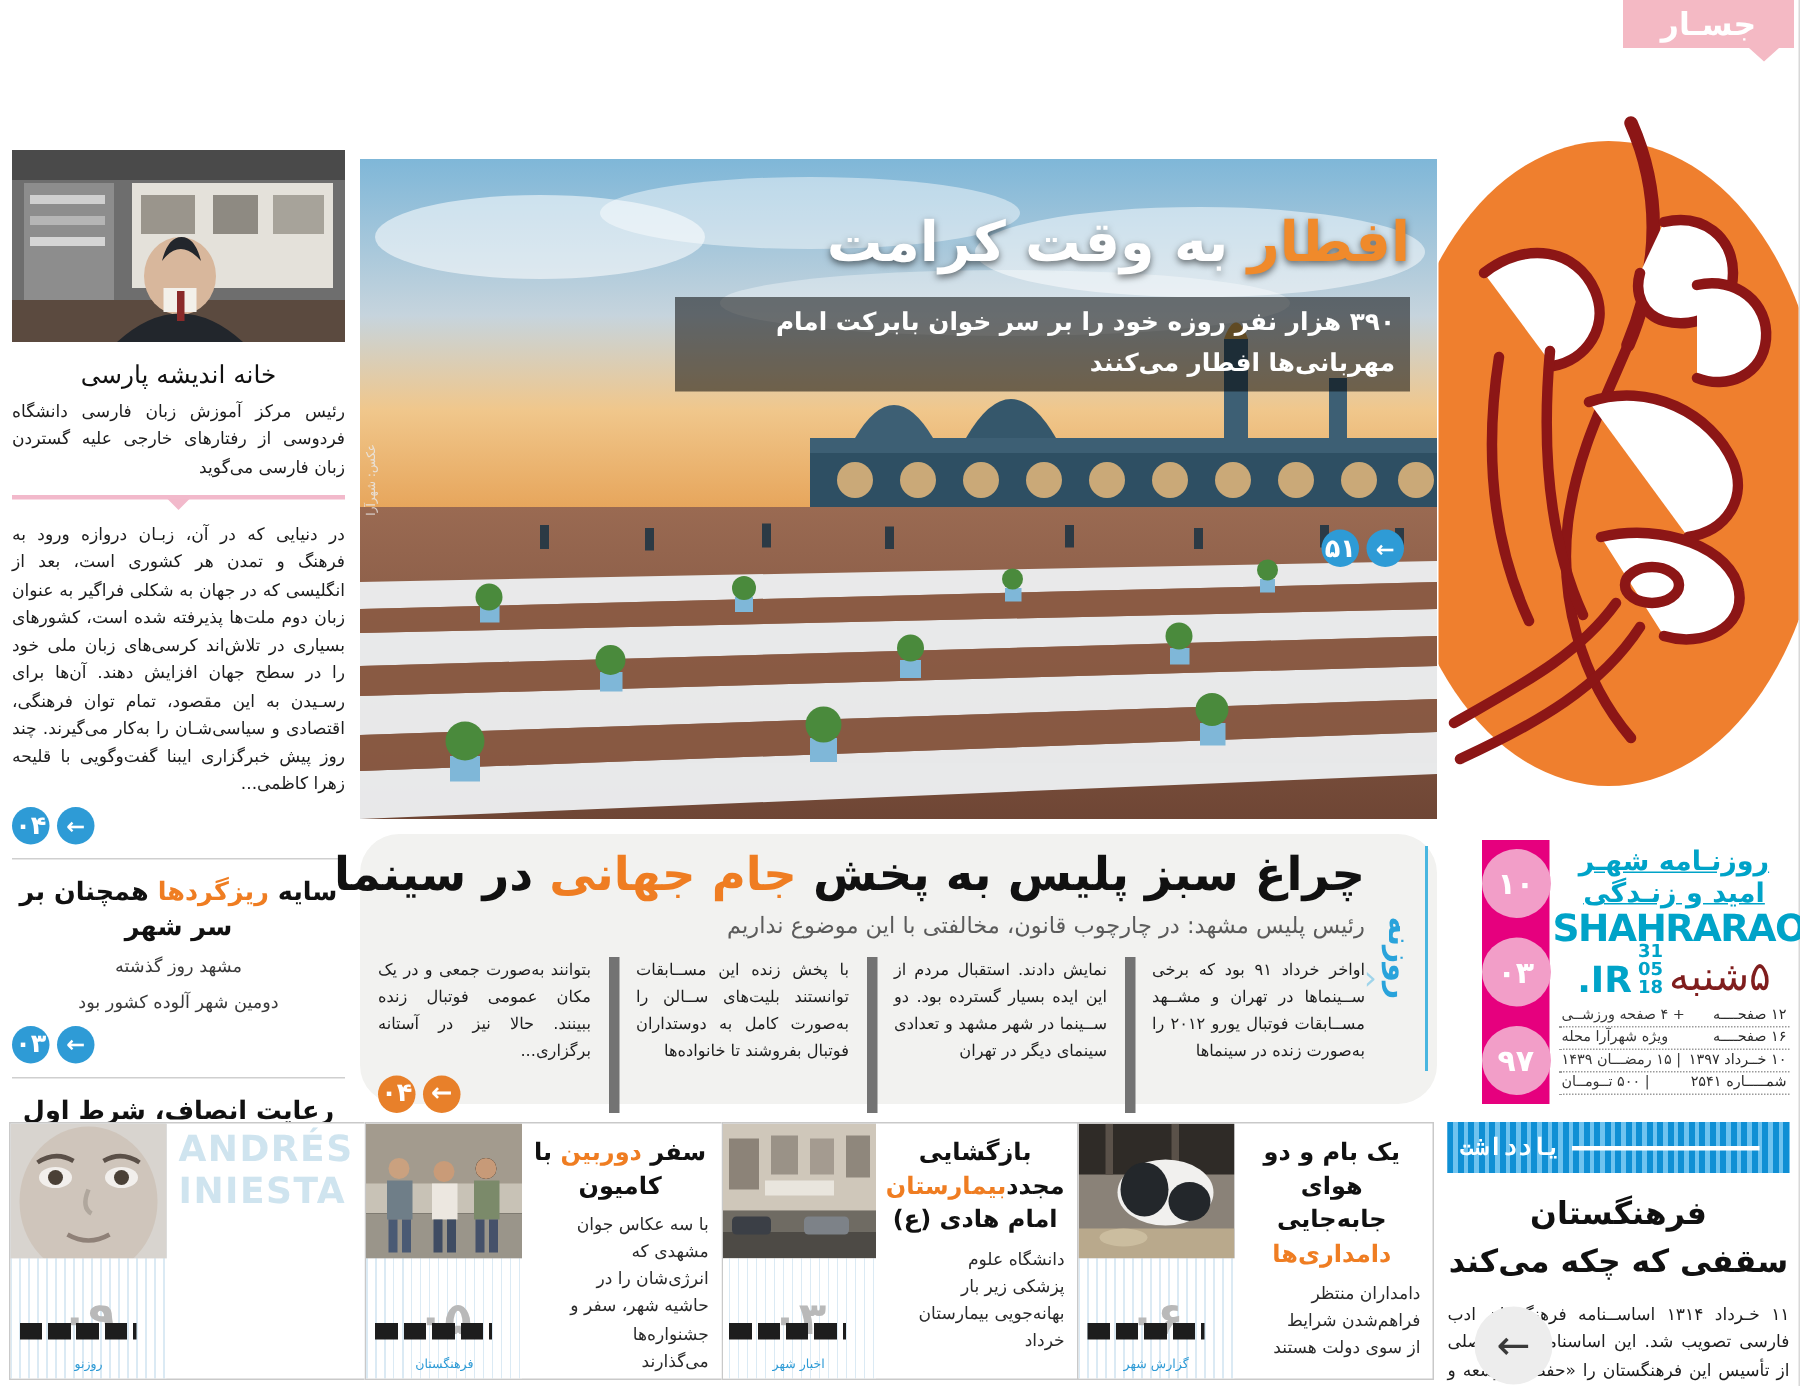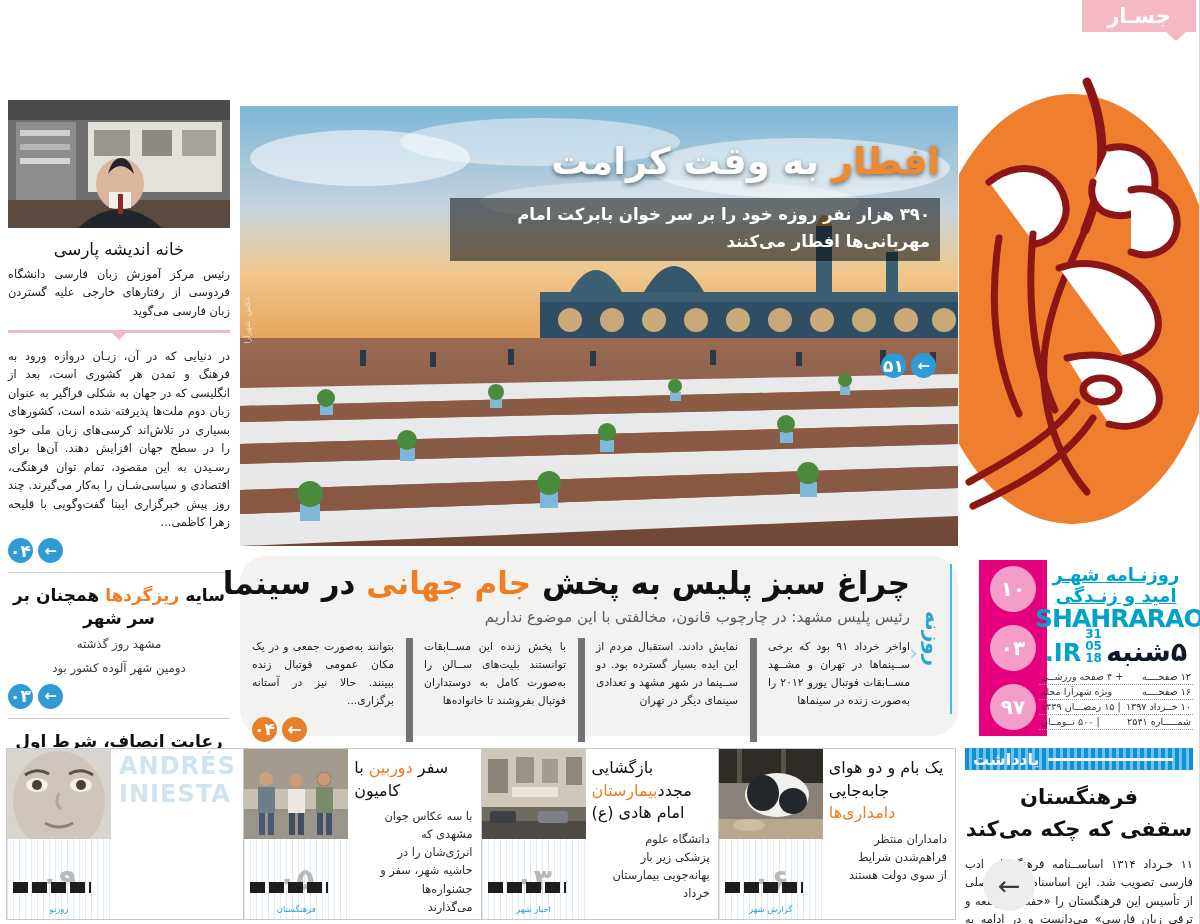--- a/index.html
+++ b/index.html
@@ -36,59 +36,60 @@
   .logo-zone{position:absolute;top:62px;right:0;width:240px;height:498px;overflow:hidden;}
   .logo-circle{
     position:absolute;top:32px;right:-18px;width:290px;height:430px;
     background:#ef7f2e;border-radius:50%/50%;
   }
   .logo-svg{position:absolute;top:0;right:0;width:240px;height:498px;}
 
   
   .info-band{position:absolute;top:556px;right:0;width:240px;height:180px;}
   .pink-strip{
-    position:absolute;top:4px;right:152px;width:68px;height:176px;
+    position:absolute;top:4px;right:166px;width:45px;height:176px;
     background:#e6007e;
     display:flex;flex-direction:column;align-items:center;justify-content:space-around;
   }
   .pink-strip .num{
     width:46px;height:46px;border-radius:50%;
     background:#f29ec8;color:#ffffff;
     display:flex;align-items:center;justify-content:center;
     font-size:20px;font-weight:bold;
   }
   .info-right{position:absolute;top:4px;right:2px;width:162px;}
   .kicker-fa{
     font-size:18px;color:#00a3c8;text-align:center;
     letter-spacing:.5px;margin-top:4px;font-weight:bold;text-decoration:underline;
   }
   .brand-en{
     font-size:25px;letter-spacing:-1px;color:#00a3c8;
     text-align:center;font-weight:bold;line-height:.92;
     direction:ltr;margin-top:1px;
   }
   .brand-row{display:flex;direction:rtl;align-items:flex-end;justify-content:center;gap:4px;margin-top:-2px;}
-  .brand-day{font-size:27px;font-weight:bold;color:#0f172a;line-height:1;}
+  .brand-day{font-size:27px;font-weight:normal;color:#7f1d1d;line-height:1;}
   .brand-date{direction:ltr;font-size:12px;font-weight:bold;color:#00a3c8;line-height:1.02;text-align:left;}
   .brand-ir{font-size:24px;font-weight:bold;color:#00a3c8;direction:ltr;line-height:1;}
   .meta-lines{margin-top:5px;padding:0 4px;}
   .meta-lines div{
     font-size:9.6px;color:#2b2b2b;text-align:justify;
     border-bottom:1px dotted #9a9a9a;padding:1.5px 2px;
     display:flex;justify-content:space-between;direction:rtl;
   }
   .meta-lines div span:last-child{opacity:.95;}
 
   
   .yaddasht{position:absolute;top:748px;right:6px;width:228px;}
   .yad-bar{
-    height:22px;background:#0f8fd4;
+    height:34px;background:#0f8fd4;
     background-image:repeating-linear-gradient(90deg,#0f8fd4 0 4px,#6fc3ef 4px 7px);
     display:flex;align-items:center;justify-content:flex-end;padding-left:8px;padding-right:12px;
     position:relative;
+    font-family:Liberation Mono, monospace;
   }
   .yad-bar .lbl{font-size:16px;font-weight:bold;color:#ffffff;}
   .yad-bar .rule{flex:1;height:3px;background:#ffffff;margin:0 8px;}
   .yad-title{
     text-align:center;font-size:21px;font-weight:bold;line-height:1.5;
     margin-top:12px;color:#111;
   }
   .yad-body{
     font-size:11.4px;line-height:1.62;text-align:justify;margin-top:10px;color:#1d1d1d;
     position:relative;
@@ -199,21 +200,21 @@
   }
   .tz-bar{
     position:absolute;bottom:26px;left:6px;width:78px;height:11px;
     background:repeating-linear-gradient(90deg,#1d1d1d 0 15px,transparent 15px 19px);
   }
   .tz-secname{
     position:absolute;bottom:5px;left:0;width:104px;text-align:center;
     font-size:8.4px;color:#2e9bd6;letter-spacing:2px;
   }
   .tz-right{flex:1;padding:8px 8px 6px 6px;}
-  .tz-title{font-size:16px;font-weight:normal;line-height:1.42;color:#111;text-align:left;}
+  .tz-title{font-size:16px;font-weight:bold;line-height:1.42;color:#111;text-align:center;}
   .tz-title .or{color:#ef7d22;}
   .tz-sub{font-size:11.4px;line-height:1.58;margin-top:5px;color:#2b2b2b;text-align:right;margin-left:20px;}
   .watermark{
     position:absolute;left:8px;top:4px;font-size:24px;font-weight:bold;color:#cfe4ef;
     line-height:1.15;direction:ltr;letter-spacing:1px;pointer-events:none;
   }
 </style>
 </head>
 <body>
 

